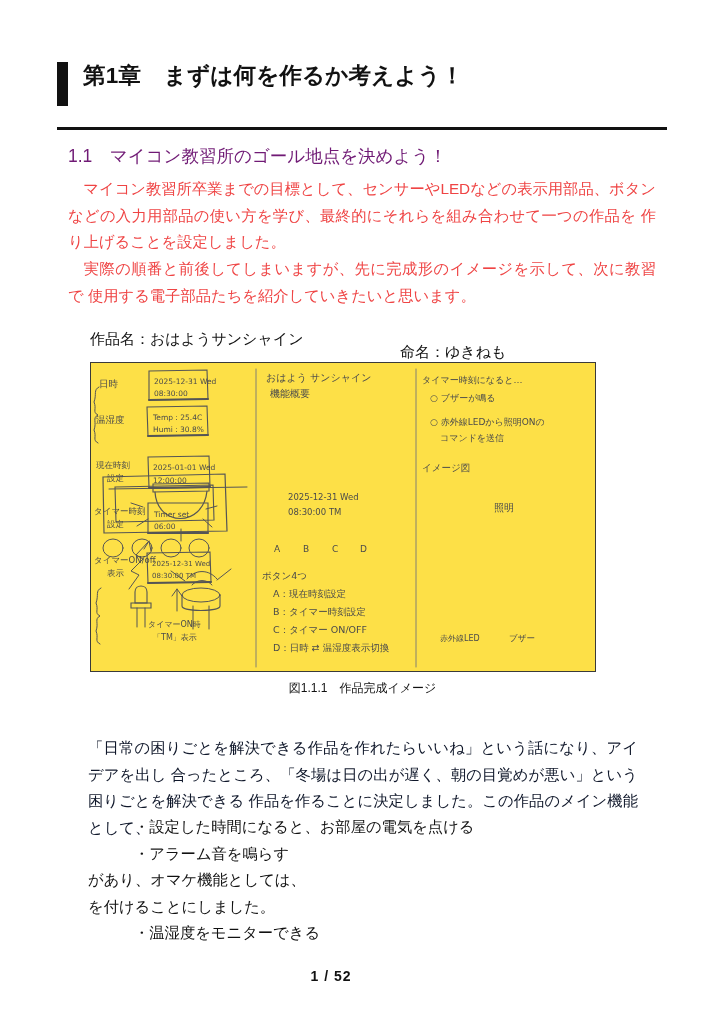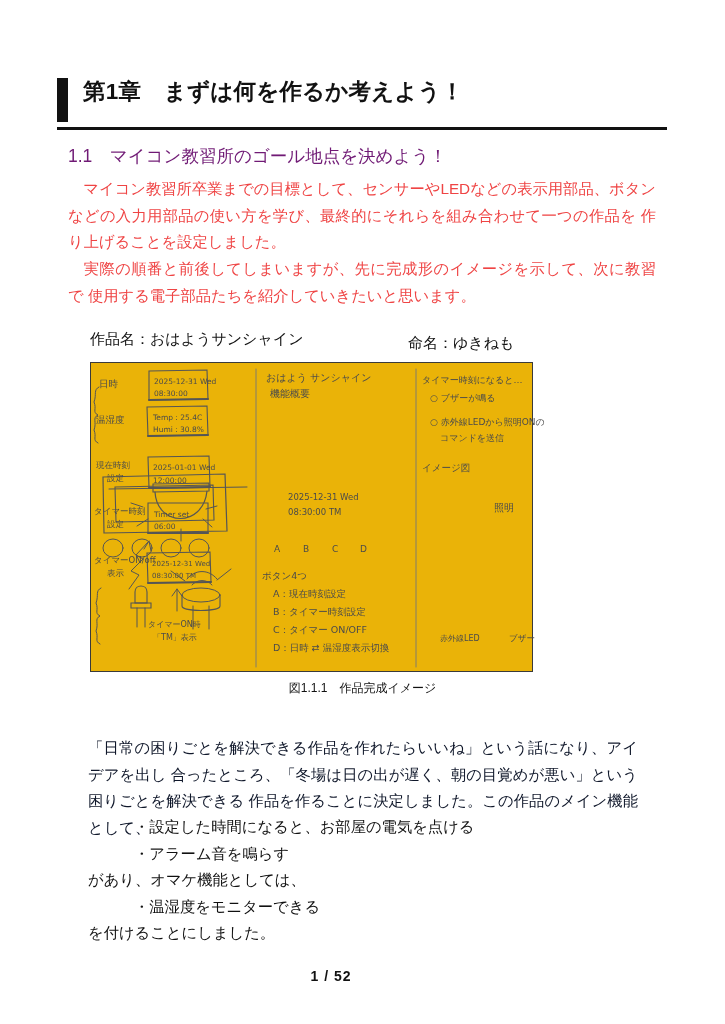--- a/index.html
+++ b/index.html
@@ -8,21 +8,21 @@
     background:#ffffff;
     font-family:"Liberation Sans","DejaVu Sans",sans-serif;
     color:#1a1a1a;
     position:relative;
     overflow:hidden;
   }
   .page{position:relative;width:725px;height:1024px;}
 
   
   .chapter{
-    position:absolute;left:57px;top:76px;width:610px;height:52px;
+    position:absolute;left:57px;top:60px;width:610px;height:52px;
   }
   .chapter-bar{
     position:absolute;left:0;top:2px;width:11px;height:44px;background:#111;
   }
   .chapter-title{
     position:absolute;left:26px;top:0px;
     font-size:22.5px;font-weight:bold;letter-spacing:.2px;
     white-space:pre;color:#111;
   }
   .chapter-rule{
@@ -41,26 +41,26 @@
   }
   .p1{top:176px;}
   .p2{top:256px;}
 
   
   .fig-meta{
     position:absolute;left:90px;top:330px;width:506px;
     font-size:15px;color:#111;
   }
   .fig-meta .left{position:absolute;left:0;top:0;white-space:pre;}
-  .fig-meta .right{position:absolute;left:310px;top:4px;white-space:pre;margin-left:8px;}
+  .fig-meta .right{position:absolute;left:310px;top:13px;white-space:pre;}
 
   
   .figure{
-    position:absolute;left:90px;top:362px;width:443px;height:310px;
-    border:1.4px solid #3a3a3a;background:#eab308;box-sizing:border-box;
+    position:absolute;left:90px;top:362px;width:506px;height:310px;
+    border:1.4px solid #3a3a3a;background:#fde047;box-sizing:border-box;
   }
   .fig-svg{position:absolute;left:0;top:0;width:506px;height:310px;}
 
   
   .hw{font-family:"DejaVu Sans",sans-serif;fill:#4b4b4b;}
   .hw-jp{font-family:"DejaVu Sans",sans-serif;fill:#4b4b4b;}
 
   .fig-caption{
     position:absolute;left:0;top:680px;width:725px;text-align:center;
     font-size:12px;color:#111;white-space:pre;
@@ -239,19 +239,19 @@
   <div class="p3">
     <span>「日常の困りごとを解決できる作品を作れたらいいね」という話になり、アイデアを出し</span>
     <span>合ったところ、「冬場は日の出が遅く、朝の目覚めが悪い」という困りごとを解決できる</span>
     <span>作品を作ることに決定しました。この作品のメイン機能として、</span>
   </div>
 
   <div class="bullets" style="top:814px">
     <div class="b-line b-ind">・設定した時間になると、お部屋の電気を点ける</div>
     <div class="b-line b-ind">・アラーム音を鳴らす</div>
     <div class="b-line">があり、オマケ機能としては、</div>
+    <div class="b-line">を付けることにしました。</div>
     <div class="b-line b-ind">・温湿度をモニターできる</div>
-    <div class="b-line">を付けることにしました。</div>
   </div>
 
   <div class="footer">1 / 52</div>
 
 </div>
 
 </body></html>

